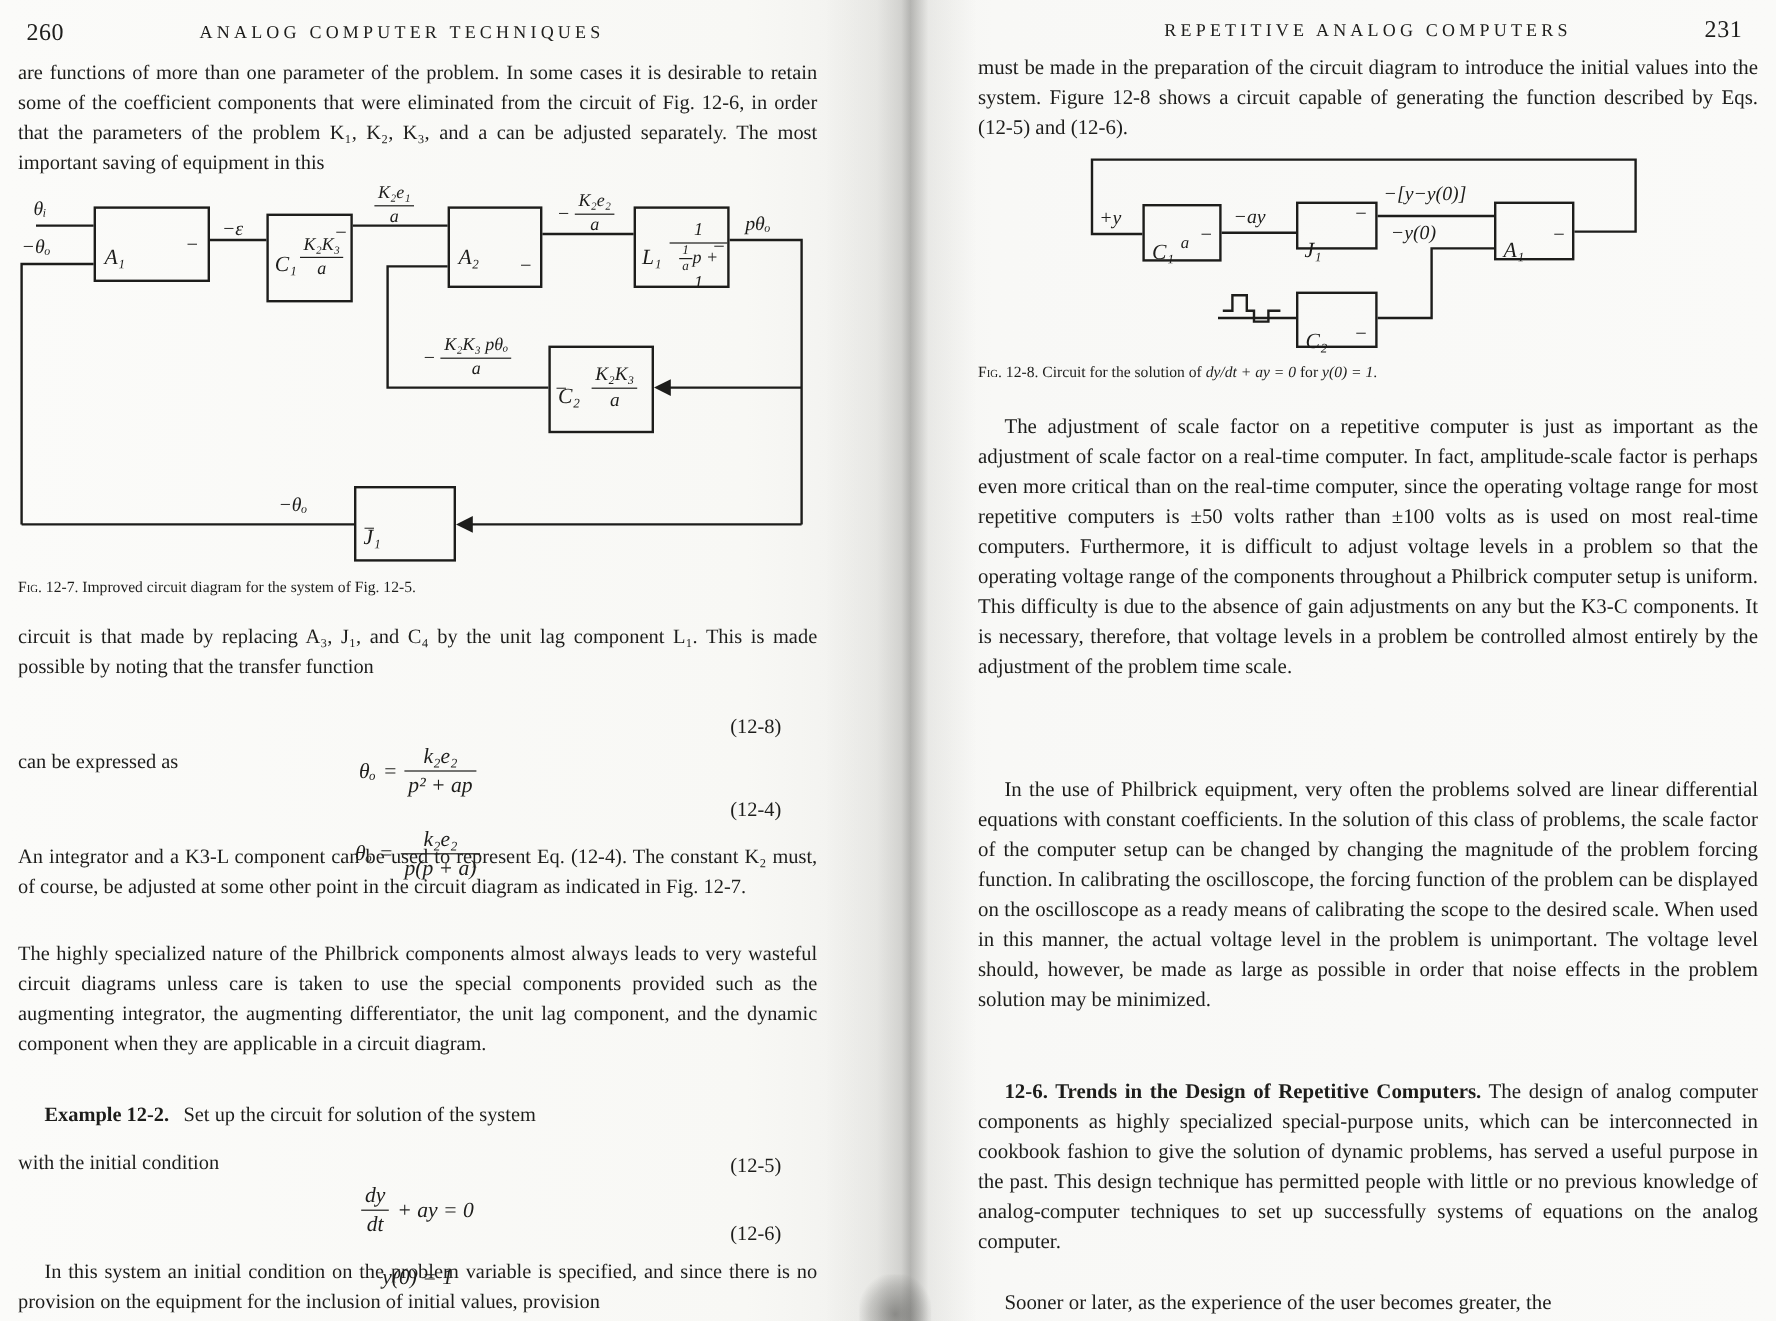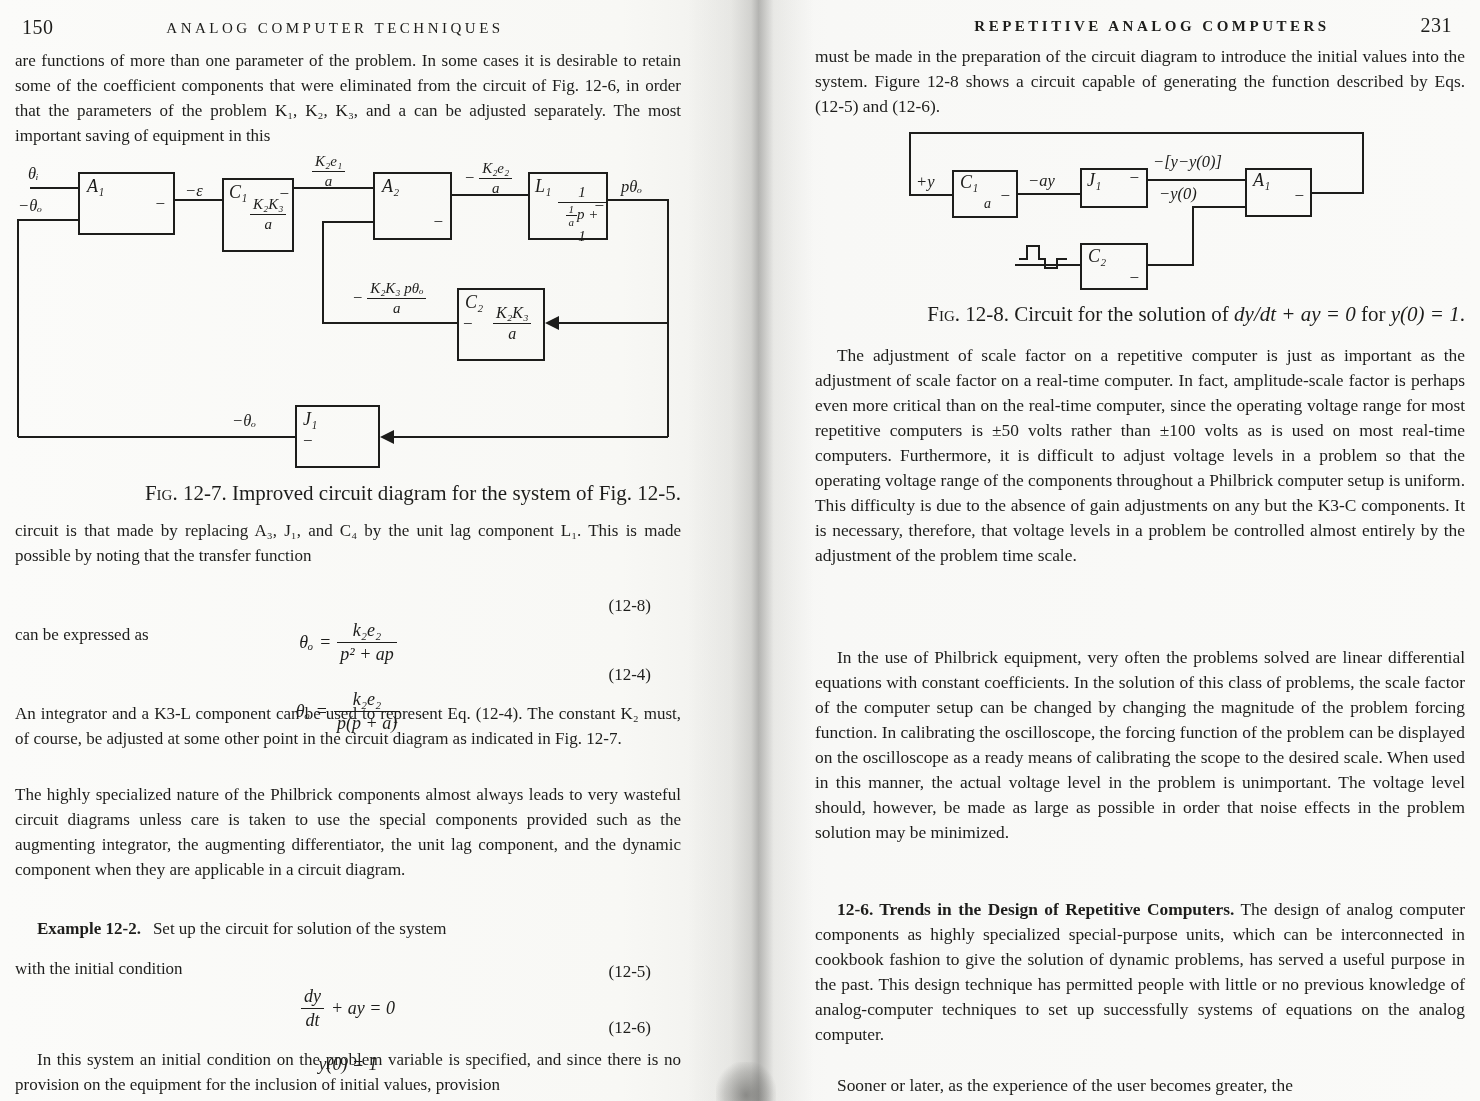--- a/index.html
+++ b/index.html
@@ -37,39 +37,39 @@
   .frac { display:inline-block; vertical-align:middle; text-align:center; line-height:1.12; }
   .frac .fnum { display:block; padding:0 3px 1px; border-bottom:1.4px solid #1d1d1b; }
   .frac .fden { display:block; padding:1px 3px 0; }
   .frac.mini { font-size:11px; line-height:1.0; vertical-align:middle; }
   .frac.mini .fnum { border-bottom-width:1px; padding:0 1px; }
 
   
   .fig { position:absolute; }
   .fig svg { position:absolute; left:0; top:0; }
   .blk { position:absolute; border:2px solid #1d1d1b; box-sizing:border-box; font-style:italic; }
-  .blk .bname  { position:absolute; font-size:18px; }
+  .blk .bname  { position:absolute; font-size:18px;margin-top:28px; }
   .blk .bminus { position:absolute; font-size:17px; font-style:normal; }
   .blk .bfrac  { position:absolute; font-size:15px; }
   .blk .bsub   { position:absolute; font-size:14px; }
   .wlab { position:absolute; font-style:italic; font-size:16.5px; white-space:nowrap; }
   .wlab .frac { font-size:15px; }
   .wfrac { display:flex; align-items:center; gap:4px; }
 
-  .caption { position:absolute; font-size:21px; text-align:right; }
+  .caption { position:absolute; font-size:13px; text-align:left; }
   .caption .cl { font-variant:small-caps; }
   .caption i { font-style:italic; }
 </style>
 </head>
 <body>
 
 <div class="spread">
 
   <div class="page page-left">
-    <div class="folio" style="left:22px; top:16px;">150</div>
+    <div class="folio" style="left:22px; top:16px;">260</div>
     <div class="rhead" style="left:15px; top:20px; width:640px;">ANALOG COMPUTER TECHNIQUES</div>
 
     <p class="body" style="left:15px; top:48px; width:666px;">are functions of more than one parameter of the problem.  In some cases it is desirable to retain some of the coefficient components that were eliminated from the circuit of Fig. 12-6, in order that the parameters of the problem K₁, K₂, K₃, and a can be adjusted separately.  The most important saving of equipment in this</p>
 
     <div class="fig" style="left:0; top:160px; width:742px; height:320px;">
       <svg width="742" height="320" viewBox="0 0 742 320">
         <g stroke="#1d1d1b" stroke-width="2" fill="none">
           <path d="M30 28 H78"></path>
           <path d="M18 277 V60 H78"></path>
           <path d="M175 40 H222"></path>
@@ -204,21 +204,21 @@
       <div class="eqcenter" style="height:30px;">
         <span>y(0) = 1</span>
       </div>
       <span class="eqtag">(12-6)</span>
     </div>
 
     <p class="body ind" style="left:15px; top:1047px; width:666px;">In this system an initial condition on the problem variable is specified, and since there is no provision on the equipment for the inclusion of initial values, provision</p>
   </div>
 
   <div class="page page-right pr">
-    <div class="rhead" style="left:52px; top:18px; width:600px;font-weight:bold;">REPETITIVE ANALOG COMPUTERS</div>
+    <div class="rhead" style="left:40px; top:18px; width:600px;">REPETITIVE ANALOG COMPUTERS</div>
     <div class="folio" style="right:28px; top:14px; position:absolute;text-align:center;">231</div>
 
     <p class="body" style="left:15px; top:44px; width:650px;">must be made in the preparation of the circuit diagram to introduce the initial values into the system.  Figure 12-8 shows a circuit capable of generating the function described by Eqs. (12-5) and (12-6).</p>
 
     <div class="fig" style="left:100px; top:128px; width:480px; height:172px;">
       <svg width="480" height="172" viewBox="0 0 480 172">
         <g stroke="#1d1d1b" stroke-width="2" fill="none">
           <path d="M412 65 H463 V5 H10 V67 H52"></path>
           <path d="M118 66 H180"></path>
           <path d="M248 52 H345"></path>

